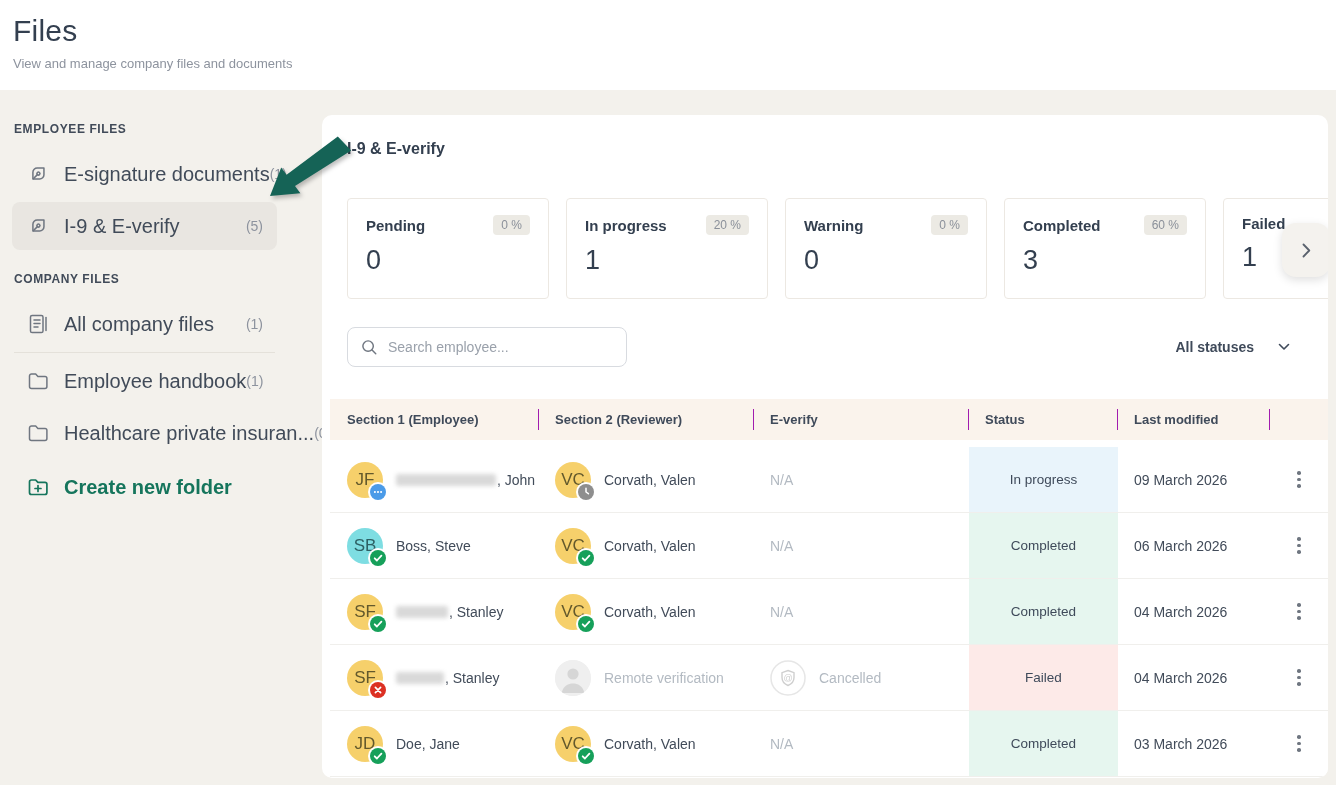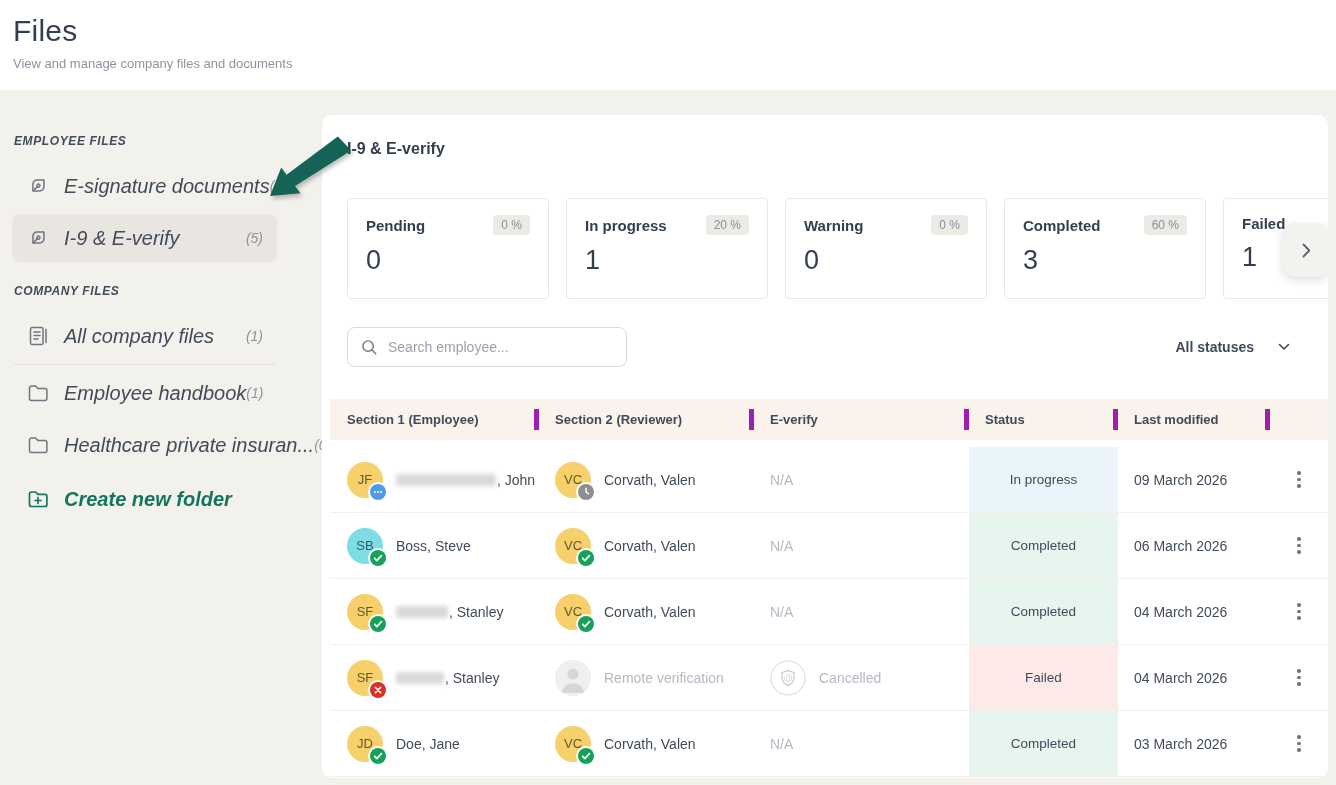--- a/index.html
+++ b/index.html
@@ -8,21 +8,21 @@
 
   
   .page-header { height:90px; background:#ffffff; padding:14px 12px 0 13px; }
   .page-title { font-size:30px; font-weight:500; color:#333f4f; letter-spacing:.2px; }
   .page-subtitle { font-size:13px; color:#8d939e; margin-top:8px; }
 
   
   .content { display:flex; height:695px; background:#f3f1ec; }
 
   
-  .sidebar { width:322px; flex:0 0 322px; padding:44px 45px 0 12px;font-style:italic; }
+  .sidebar { width:322px; flex:0 0 322px; padding:32px 45px 0 12px; }
   .section-label { font-size:12px; font-weight:700; color:#414b59; letter-spacing:.6px; margin-left:2px; }
   .side-items { margin-top:14px; }
   .side-item { height:48px; display:flex; align-items:center; padding:0 14px; border-radius:8px; margin-bottom:4px; cursor:pointer; }
   .side-item.selected { background:#e9e6e1; }
   .side-icon { width:24px; height:24px; flex:0 0 24px; display:flex; align-items:center; justify-content:center; }
   .side-label { font-size:20px; color:#414b59; margin-left:14px; white-space:nowrap; }
   .side-count { margin-left:auto; font-size:14px; color:#8d939e; }
   .company-section { margin-top:22px; }
   .side-divider { height:1px; background:#e4e1da; margin:2px 2px 4px 2px; }
   .create-folder { display:flex; align-items:center; padding:0 14px; height:44px; margin-top:8px; cursor:pointer; }
@@ -46,38 +46,38 @@
   
   .filter-row { display:flex; align-items:center; justify-content:space-between; margin-top:28px; padding-right:13px; }
   .search-box { width:280px; height:40px; border:1px solid #d8dbe0; border-radius:8px; display:flex; align-items:center; padding:0 12px; background:#fff; }
   .search-box input { border:none; outline:none; flex:1; margin-left:10px; font-size:14px; color:#414b59; font-family:inherit; background:transparent; }
   .search-box input::placeholder { color:#9aa1ab; }
   .status-filter { display:flex; align-items:center; gap:24px; font-size:14px; font-weight:600; color:#3f4a5a; cursor:pointer; background:none; border:none; font-family:inherit; }
 
   
   .table { margin:32px 0 0 8px; width:998px; font-size:14px; }
   .t-header { display:flex; height:41px; background:#faf3ec; align-items:center; }
-  .t-header .th { font-size:13px; font-weight:700; color:#3f4a5a; padding-left:16px; height:21px; display:flex; align-items:center; border-right:5px solid #a21caf; }
+  .t-header .th { font-size:13px; font-weight:700; color:#3f4a5a; padding-left:16px; height:21px; display:flex; align-items:center; border-right:1px solid #a21caf; }
   .t-header .th:first-child { padding-left:17px; }
   .t-body { margin-top:7px; }
   .t-row { display:flex; height:66px; align-items:stretch; border-bottom:1px solid #f0efec; cursor:pointer; background:#fff; }
   .td { display:flex; align-items:center; padding-left:16px; }
   .col-emp  { width:209px; padding-left:17px; }
   .col-rev  { width:215px; }
   .col-ever { width:215px; color:#b3bac2; }
   .col-stat { width:149px; justify-content:center; padding-left:0; font-size:13.5px; color:#3f4a5a; }
   .col-mod  { width:152px; }
   .col-act  { width:58px; justify-content:center; padding-left:0; }
   .tint-blue  { background:#e9f4fb; }
   .tint-green { background:#e6f6ef; }
   .tint-red   { background:#fdeae8; }
 
   .person { display:flex; align-items:center; gap:13px; }
   .avatar-wrap { position:relative; width:36px; height:36px; flex:0 0 36px; }
-  .avatar { width:36px; height:36px; border-radius:50%; display:flex; align-items:center; justify-content:center; font-size:13px; font-weight:500;text-align:right; }
+  .avatar { width:36px; height:36px; border-radius:50%; display:flex; align-items:center; justify-content:center; font-size:17px; font-weight:500;text-align:right; }
   .av-yellow { background:#f6d06b; color:#63592c; }
   .av-blue   { background:#7edde2; color:#2d5f63; }
   .av-ghost  { background:#efefef; overflow:hidden; }
   .badge { position:absolute; right:-5px; bottom:-4px; width:20px; height:20px; border-radius:50%; background:#fff; display:flex; align-items:center; justify-content:center; }
   .badge svg { display:block; }
   .name { color:#414b59; white-space:nowrap; display:flex; align-items:center; }
   .name.muted { color:#b3bac2; }
   .redacted { display:inline-block; height:12px; background:#d9d9d9; border-radius:2px; filter:blur(2px); margin-right:1px; }
   .ever-cell-icon { display:flex; align-items:center; gap:13px; }
 

